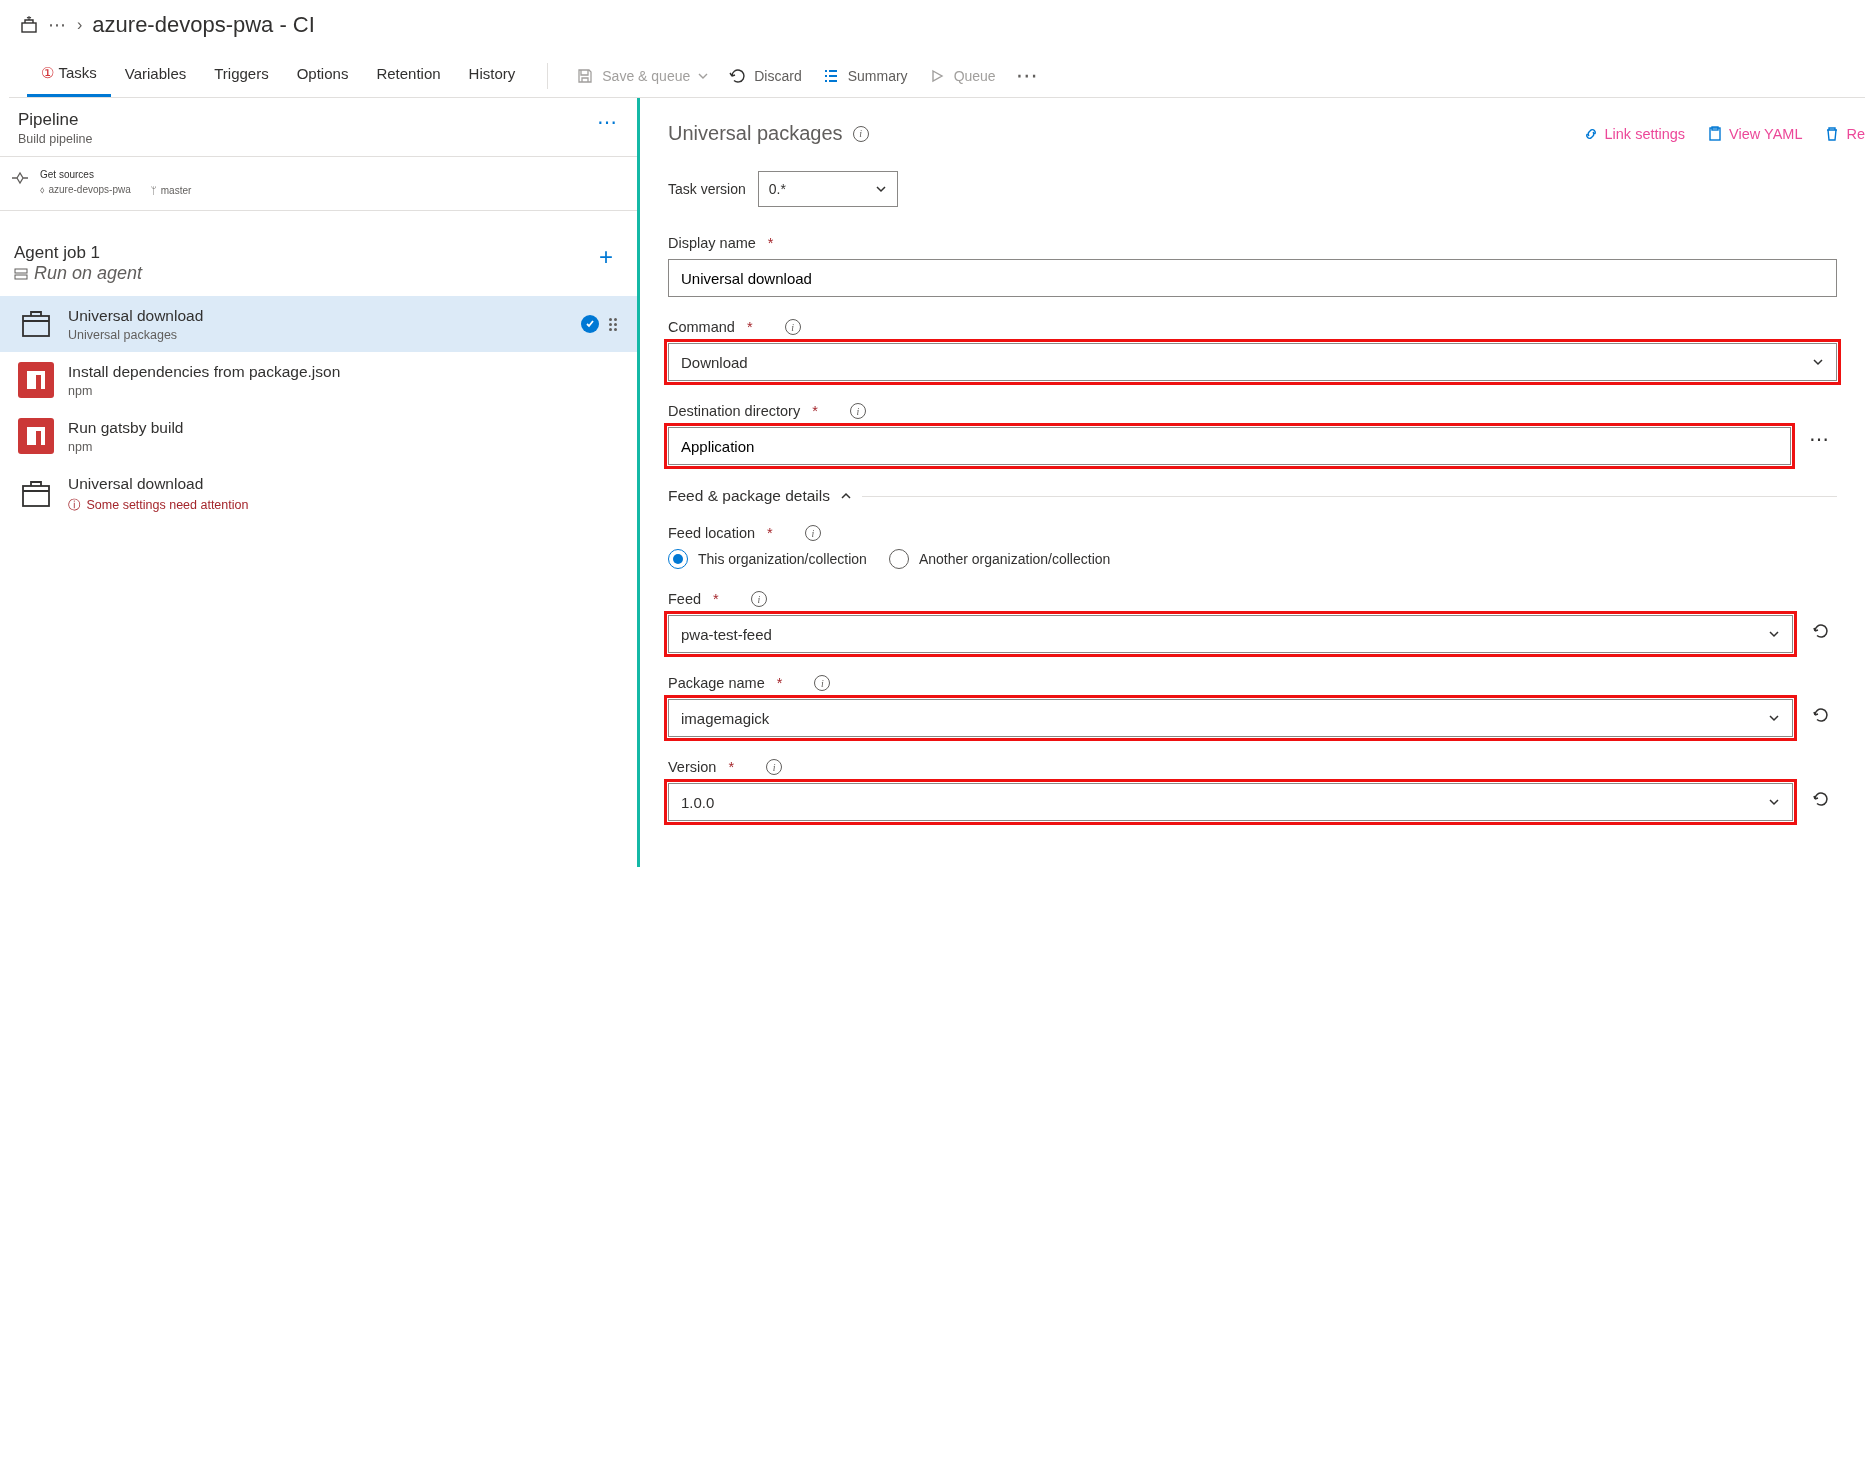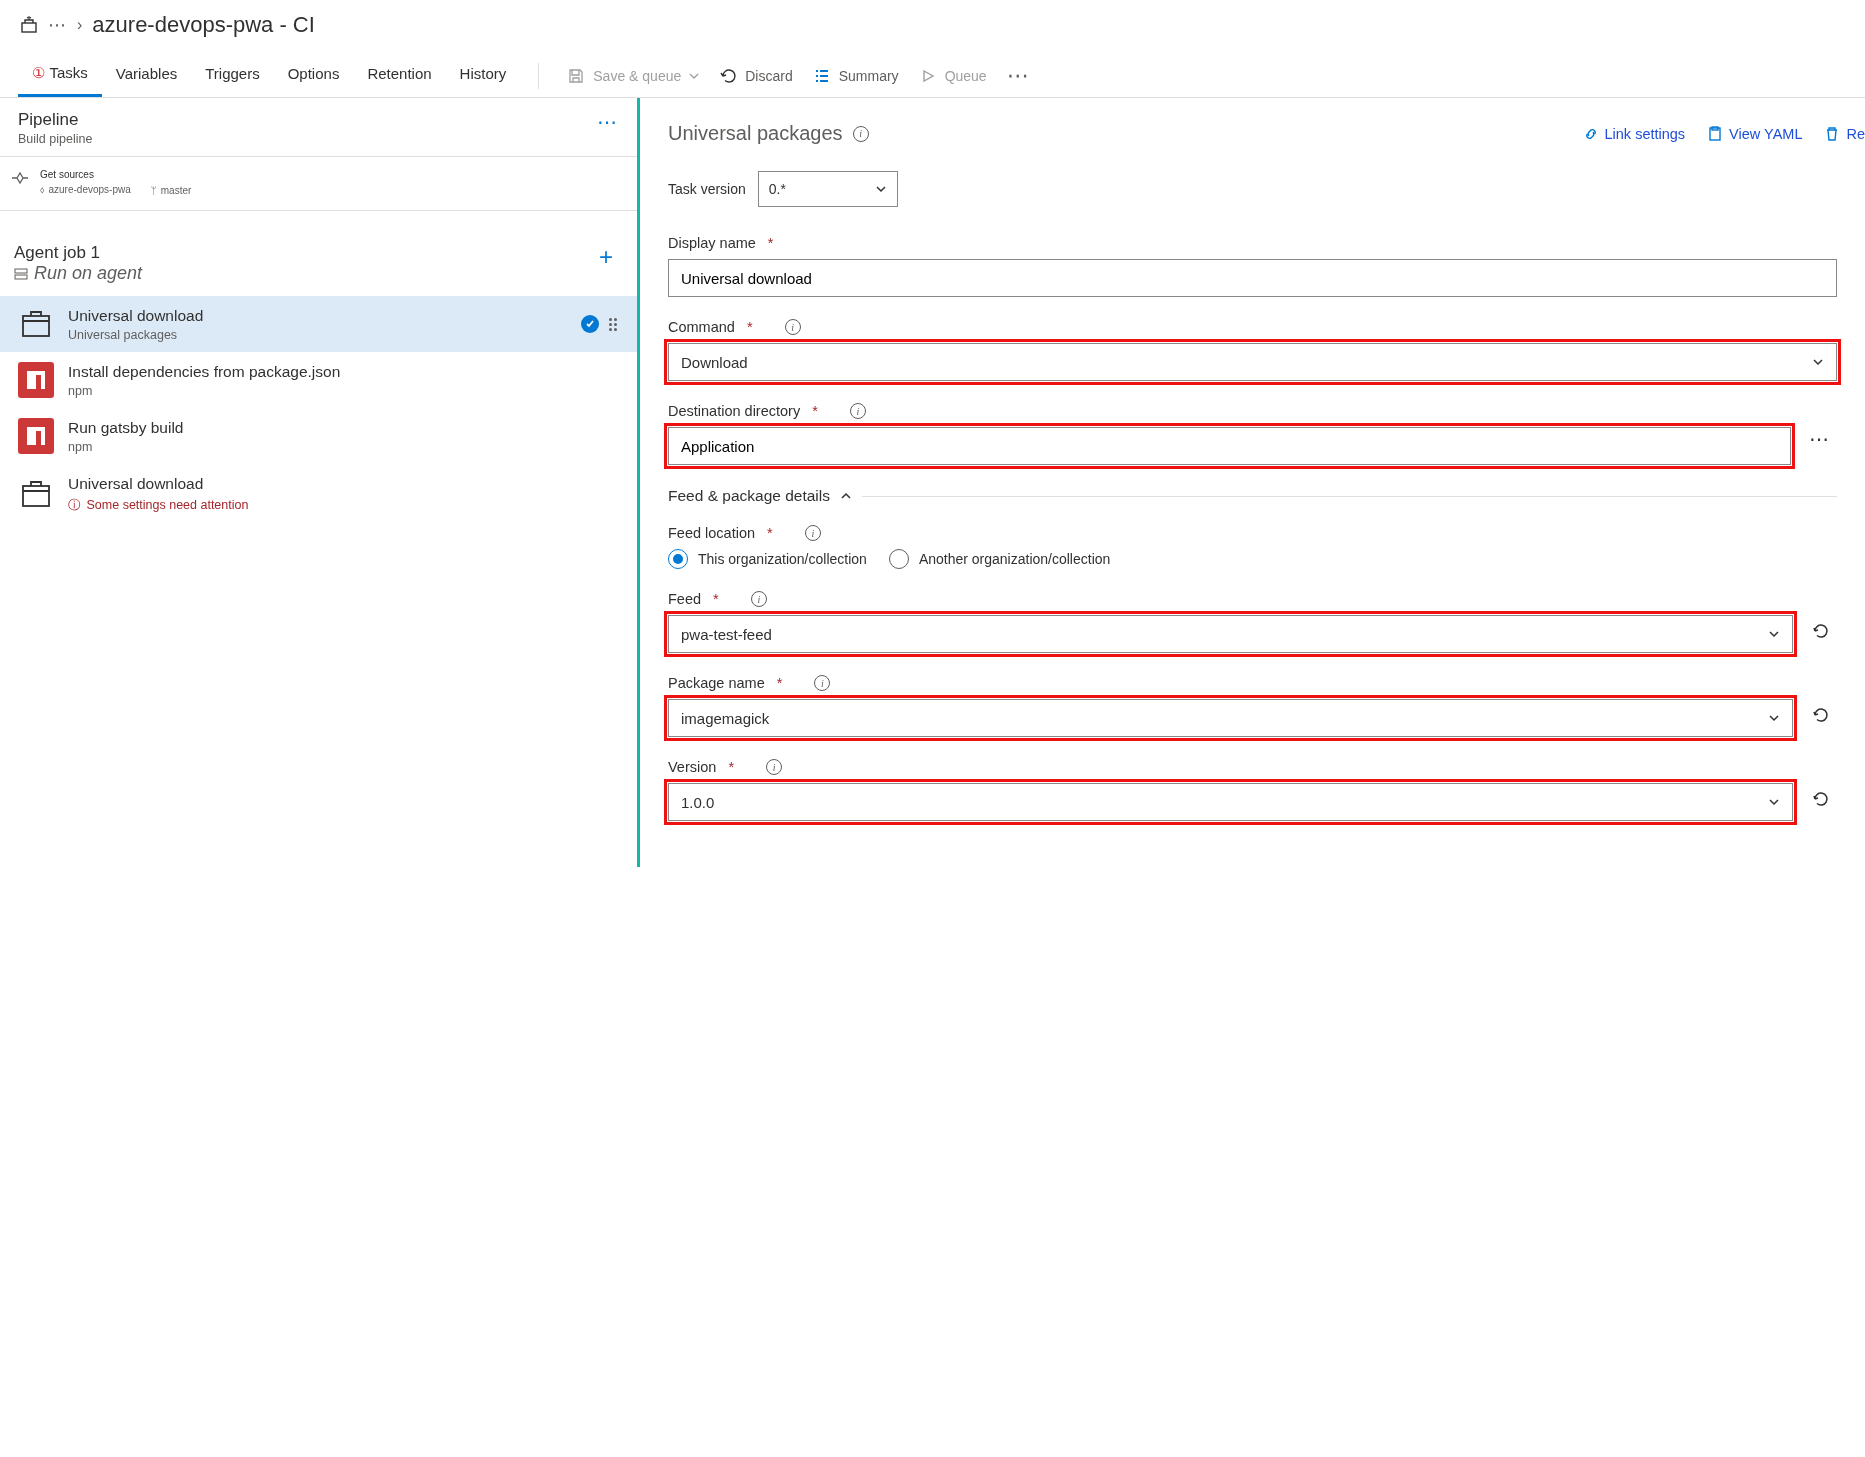--- a/index.html
+++ b/index.html
@@ -22,20 +22,21 @@
   }
   .breadcrumb-dots { color: #605e5c; font-size: 18px; letter-spacing: 1px; cursor: pointer; }
   .breadcrumb-sep { color: #605e5c; font-size: 16px; }
   .breadcrumb-title { font-size: 22px; color: #323130; }
   .tab-bar {
     display: flex;
     align-items: center;
     padding: 0 18px;
     gap: 0;
     border-bottom: 1px solid #e1dfdd;
+    margin-left: 9px;
   }
   .tab {
     padding: 10px 14px 12px 14px;
     font-size: 15px;
     color: #323130;
     cursor: pointer;
     border-bottom: 3px solid transparent;
   }
   .tab.active { border-bottom-color: #0078d4; font-weight: 400; }
   .tab .tab-icon { color: #d13438; margin-right: 4px; }
@@ -112,21 +113,21 @@
   .task-right { margin-left:auto; display:flex; align-items:center; gap:10px; }
   .check-icon { width:18px; height:18px; background:#0078d4; border-radius:50%; display:flex; align-items:center; justify-content:center; }
   .grip { width:10px; display:flex; flex-direction:column; gap:2px; }
   .grip span { display:flex; gap:2px; }
   .grip i { width:3px; height:3px; background:#605e5c; border-radius:50%; display:block; }
   
   .rp-header { display:flex; align-items:center; justify-content:space-between; padding-right:0; margin-bottom:26px; }
   .rp-title-wrap { display:flex; align-items:center; gap:10px; }
   .rp-title { font-size:20px; color:#605e5c; }
   .rp-links { display:flex; align-items:center; gap:22px; }
-  .rp-link { display:flex; align-items:center; gap:6px; color:#1d4ed8; cursor:pointer; font-size:14.5px; }
+  .rp-link { display:flex; align-items:center; gap:6px; color:#ec4899; cursor:pointer; font-size:14.5px; }
   .info-icon {
     width:16px; height:16px; border:1.3px solid #605e5c; border-radius:50%;
     display:inline-flex; align-items:center; justify-content:center;
     font-size:10px; color:#605e5c; font-style:italic; font-family: Georgia, serif;
     cursor:pointer;
   }
   .form-row { margin-bottom: 22px; padding-right: 28px; }
   .form-row.hl .field-box { outline: 3px solid #e11; outline-offset:1px; }
   .form-label { display:flex; align-items:center; gap:12px; margin-bottom:8px; font-size:14.5px; }
   .req { color:#a4262c; }

